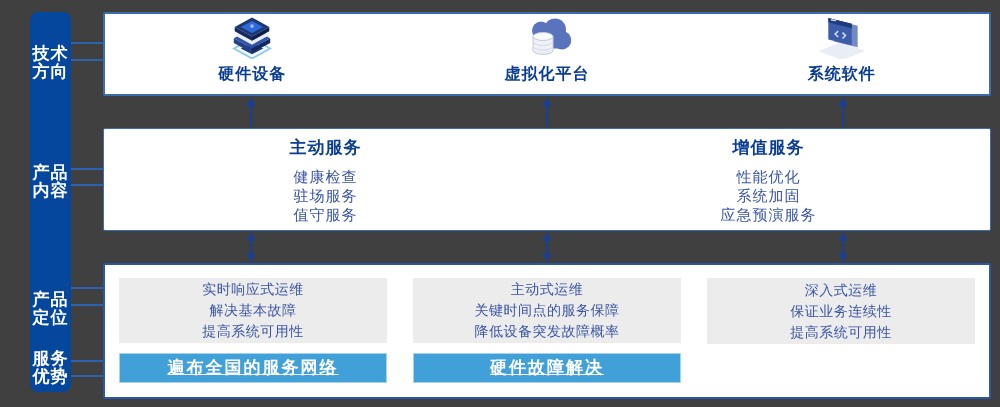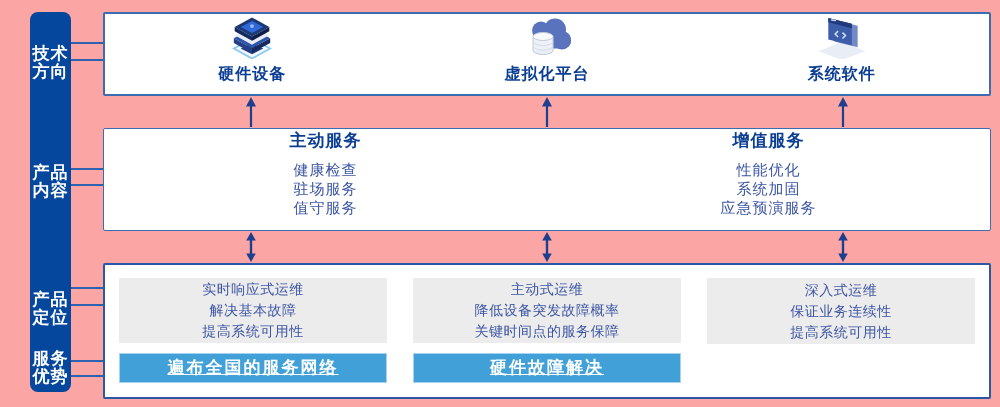--- a/index.html
+++ b/index.html
@@ -1,17 +1,17 @@
 <!DOCTYPE html>
 <html><head>
 <meta charset="utf-8">
 <style>
   html,body{margin:0;padding:0;background:#fff;}
   .page{
-    position:relative;width:1000px;height:407px;background:#fca5a5;overflow:hidden;
+    position:relative;width:1000px;height:407px;background:#404040;overflow:hidden;
     font-family:"Liberation Sans","DejaVu Sans",sans-serif;
   }
   
   .sidebar{
     position:absolute;left:30px;top:12px;width:41px;height:380px;
     background:#05479c;border-radius:8px;
   }
   .side-label{
     position:absolute;left:0;width:100%;text-align:center;
     color:#ffffff;font-weight:bold;font-size:17px;line-height:18px;letter-spacing:1px;
@@ -23,21 +23,21 @@
   .connector{position:absolute;left:71px;width:33px;height:2px;background:#2e62af;}
   
   .box{
     position:absolute;left:103px;width:888px;background:#ffffff;
     border:2px solid #3c6bb0;box-sizing:border-box;border-radius:2px;
   }
   .box.top{top:12px;height:84px;}
   .box.mid{top:128px;height:103px;border-width:1.5px;}
   .box.bot{top:263px;height:136px;border-color:#2a57a6;}
   .thirds{display:flex;width:100%;height:100%;}
-  .third{flex:1 1 0;display:flex;flex-direction:column;align-items:center;}
+  .third{flex:1 1 0;display:flex;flex-direction:column;align-items:center;justify-content:center;}
   
   .tech-item{justify-content:space-between;padding-bottom:9px;}
   .tech-label{margin-top:5px;font-size:16px;font-weight:bold;color:#0b3e92;letter-spacing:1px;}
   
   .arrow-row{position:absolute;left:103px;width:888px;height:31px;display:flex;}
   .arrow-row.r1{top:96px;} .arrow-row.r2{top:231px;}
   .arrow-cell{flex:1 1 0;display:flex;align-items:center;justify-content:center;}
   
   .svc-title{font-size:17px;font-weight:bold;color:#0b3e92;letter-spacing:1px;margin-bottom:8px;}
   .svc-item{font-size:15px;color:#3b55a2;line-height:19px;letter-spacing:1px;}
@@ -204,22 +204,22 @@
         <div class="gray-panel">
           <div>实时响应式运维</div>
           <div>解决基本故障</div>
           <div>提高系统可用性</div>
         </div>
         <div class="adv-bar">遍布全国的服务网络</div>
       </div>
       <div class="bot-col">
         <div class="gray-panel">
           <div>主动式运维</div>
+          <div>关键时间点的服务保障</div>
           <div>降低设备突发故障概率</div>
-          <div>关键时间点的服务保障</div>
         </div>
         <div class="adv-bar">硬件故障解决</div>
       </div>
       <div class="bot-col">
         <div class="gray-panel">
           <div>深入式运维</div>
           <div>保证业务连续性</div>
           <div>提高系统可用性</div>
         </div>
       </div>

